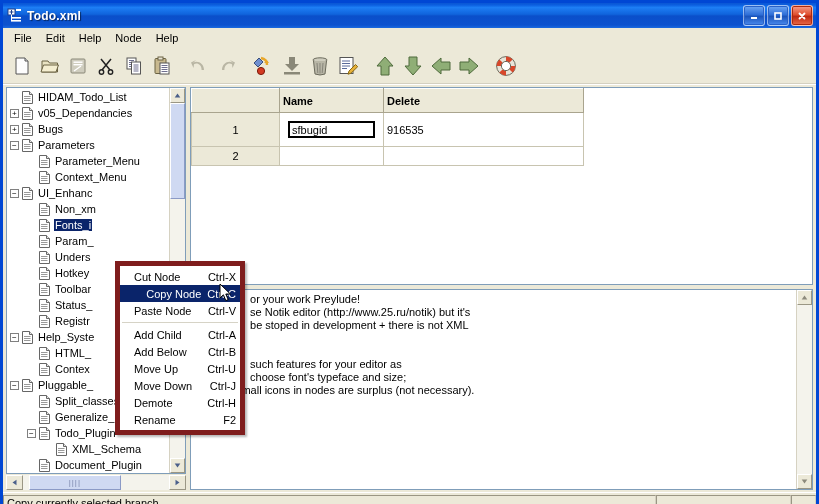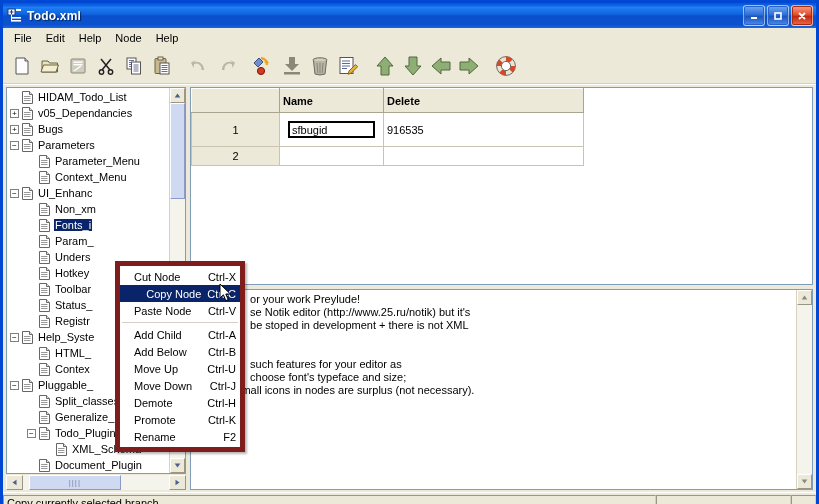--- a/index.html
+++ b/index.html
@@ -855,24 +855,20 @@
         </div>
         <div class="ctxitem">
           <span class="lbl">Move Down</span>
           <span class="acc">Ctrl-J</span>
         </div>
         <div class="ctxitem">
           <span class="lbl">Demote</span>
           <span class="acc">Ctrl-H</span>
         </div>
         <div class="ctxitem">
-          <span class="lbl">Promote</span>
-          <span class="acc">Ctrl-K</span>
-        </div>
-        <div class="ctxitem">
           <span class="lbl">Rename</span>
           <span class="acc">F2</span>
         </div>
       </div>
 
     <div class="cursor">
       <svg width="14" height="20" viewBox="0 0 14 20">
         <path d="M1 1 L1 15 L4.4 11.8 L6.8 17.6 L9.2 16.6 L6.8 11 L11.4 11 Z" fill="#fff" stroke="#000" stroke-width="1"></path>
       </svg>
     </div>

